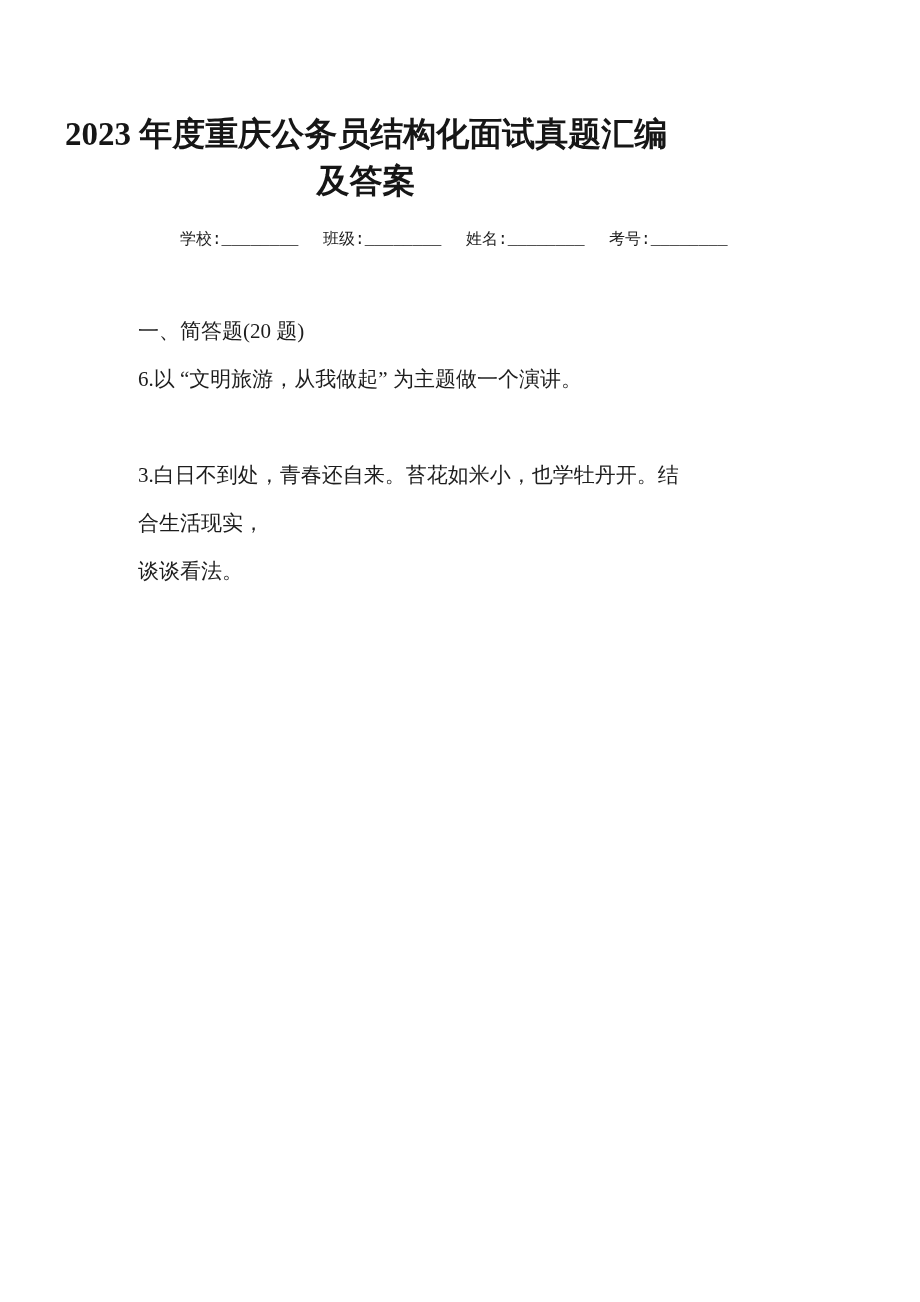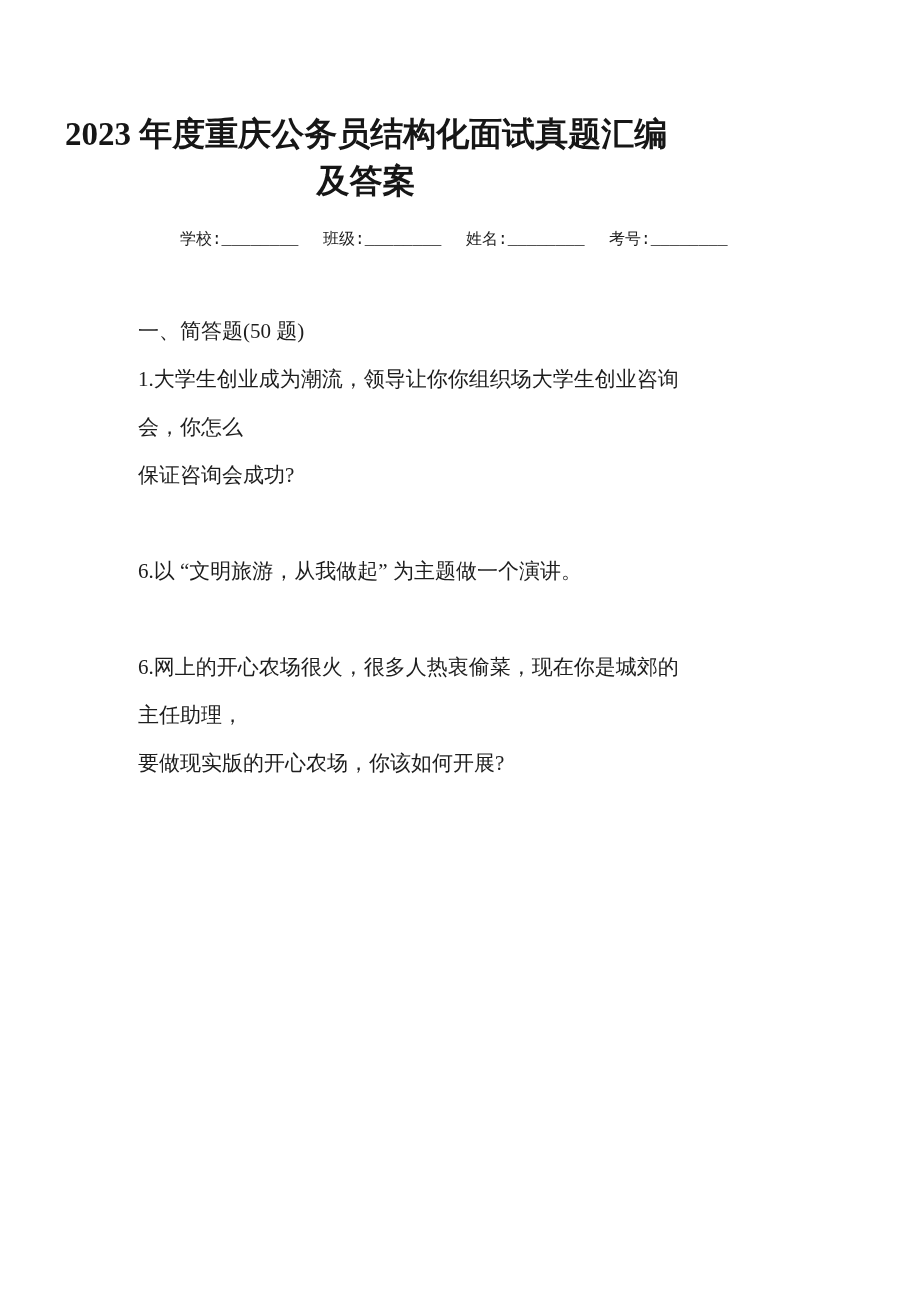--- a/index.html
+++ b/index.html
@@ -70,22 +70,20 @@
 及答案</h1>
 
   <div class="fields-row">
     <span class="field"><span class="field-label">学校:</span><span class="field-blank">________</span></span>
     <span class="field"><span class="field-label">班级:</span><span class="field-blank">________</span></span>
     <span class="field"><span class="field-label">姓名:</span><span class="field-blank">________</span></span>
     <span class="field"><span class="field-label">考号:</span><span class="field-blank">________</span></span>
   </div>
 
   <div class="content">
-    <div class="section-heading">一、简答题(50 题)</div>
+    <div class="section-heading">一、简答题(20 题)</div>
 
-    <p class="question">1.大学生创业成为潮流，领导让你你组织场大学生创业咨询会，你怎么
-保证咨询会成功?</p>
     <p class="question">6.以 “文明旅游，从我做起” 为主题做一个演讲。</p>
-    <p class="question">6.网上的开心农场很火，很多人热衷偷菜，现在你是城郊的主任助理，
-要做现实版的开心农场，你该如何开展?</p>
+    <p class="question">3.白日不到处，青春还自来。苔花如米小，也学牡丹开。结合生活现实，
+谈谈看法。</p>
   </div>
 
 </div>
 
 </body></html>

